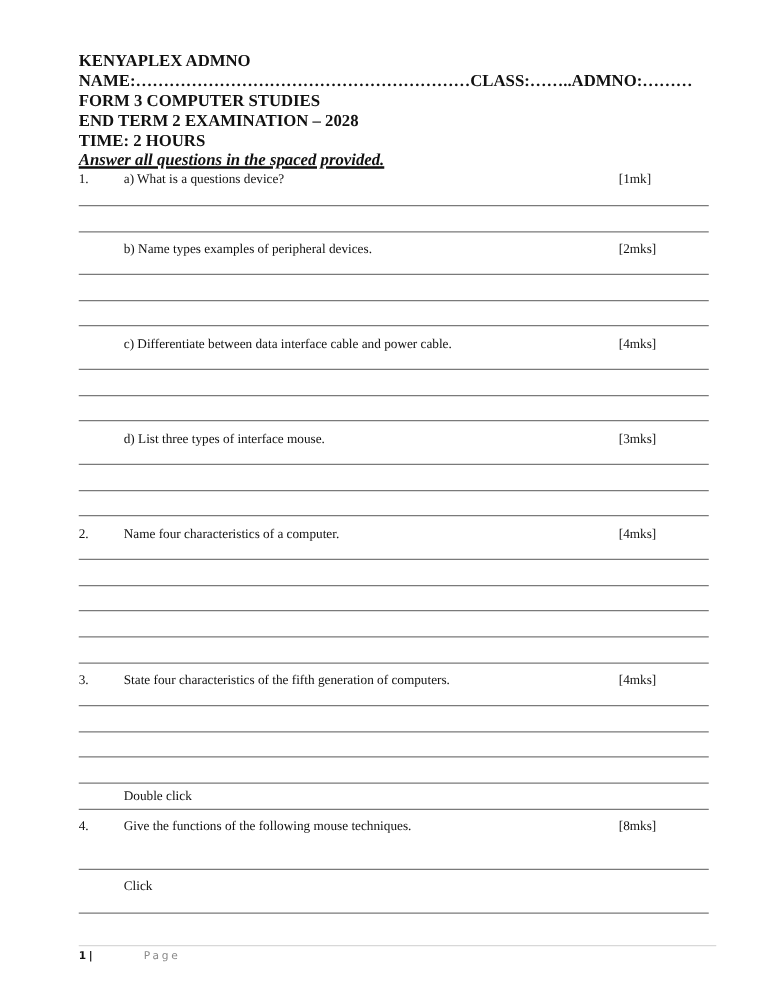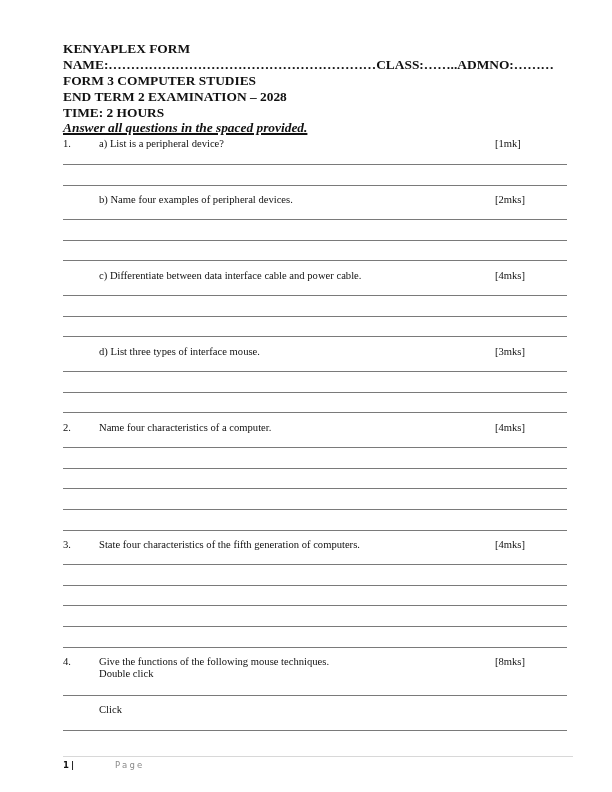--- a/index.html
+++ b/index.html
@@ -17,37 +17,37 @@
   .rule { position: absolute; left: 63px; width: 504px; height: 0; border-top: 1px solid #7a7a7a; }
   .footer-rule { position: absolute; left: 63px; width: 510px; top: 756px; height: 0; border-top: 1px solid #d8d8d8; }
   .footer { position: absolute; left: 63px; top: 760px; font-family: "DejaVu Sans", sans-serif; font-size: 8.5px; white-space: nowrap; }
   .footer .pn { font-weight: bold; color: #111; }
   .footer .sep { font-weight: bold; color: #111; margin: 0 2px; }
   .footer .pg { color: #8a8a8a; letter-spacing: 2.2px; padding-left: 39px; }
 </style>
 </head>
 <body>
 
-<div class="hdr" style="top:41px">KENYAPLEX FORM</div>
+<div class="hdr" style="top:41px">KENYAPLEX ADMNO</div>
 <div class="hdr" style="top:57px">NAME:……………………………………………………CLASS:……..ADMNO:………</div>
 <div class="hdr" style="top:73px">FORM 3 COMPUTER STUDIES</div>
 <div class="hdr" style="top:89px">END TERM 2 EXAMINATION – 2028</div>
 <div class="hdr" style="top:105px">TIME: 2 HOURS</div>
 <div class="instr">Answer all questions in the spaced provided.</div>
 
 <div>
   <span class="q num" style="top:138px">1.</span>
-  <span class="q txt" style="top:138px">a) List is a peripheral device?</span>
+  <span class="q txt" style="top:138px">a) What is a questions device?</span>
   <span class="q mk" style="top:138px">[1mk]</span>
   <div class="rule" style="top:164px"></div>
   <div class="rule" style="top:185px"></div>
 </div>
 
 <div>
-  <span class="q txt" style="top:194px">b) Name four examples of peripheral devices.</span>
+  <span class="q txt" style="top:194px">b) Name types examples of peripheral devices.</span>
   <span class="q mk" style="top:194px">[2mks]</span>
   <div class="rule" style="top:219px"></div>
   <div class="rule" style="top:240px"></div>
   <div class="rule" style="top:260px"></div>
 </div>
 
 <div>
   <span class="q txt" style="top:270px">c) Differentiate between data interface cable and power cable.</span>
   <span class="q mk" style="top:270px">[4mks]</span>
   <div class="rule" style="top:295px"></div>
@@ -82,21 +82,21 @@
   <div class="rule" style="top:585px"></div>
   <div class="rule" style="top:605px"></div>
   <div class="rule" style="top:626px"></div>
   <div class="rule" style="top:647px"></div>
 </div>
 
 <div>
   <span class="q num" style="top:656px">4.</span>
   <span class="q txt" style="top:656px">Give the functions of the following mouse techniques.</span>
   <span class="q mk" style="top:656px">[8mks]</span>
-  <span class="q txt" style="top:668px">Double click</span>
+  <span class="q txt" style="top:632px">Double click</span>
   <div class="rule" style="top:695px"></div>
   <span class="q txt" style="top:704px">Click</span>
   <div class="rule" style="top:730px"></div>
 </div>
 
 <div class="footer-rule"></div>
 <div class="footer">
   <span class="pn">1</span><span class="sep">|</span><span class="pg">Page</span>
 </div>
 

